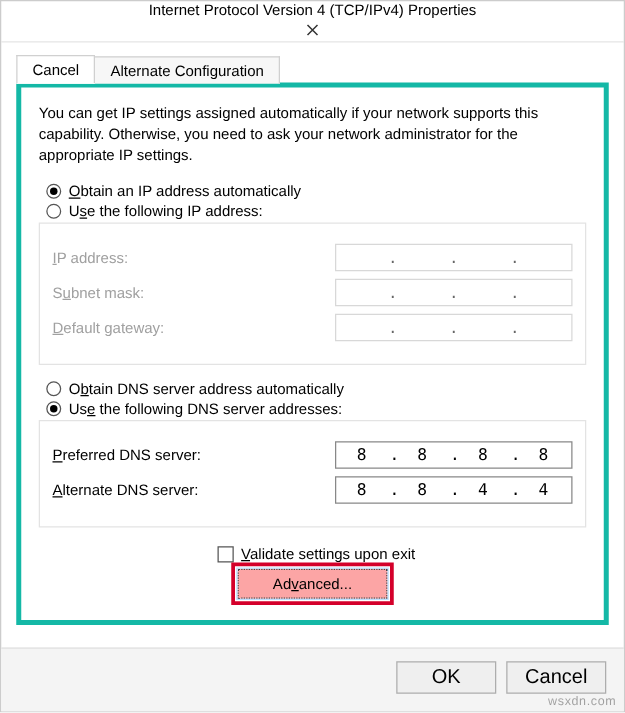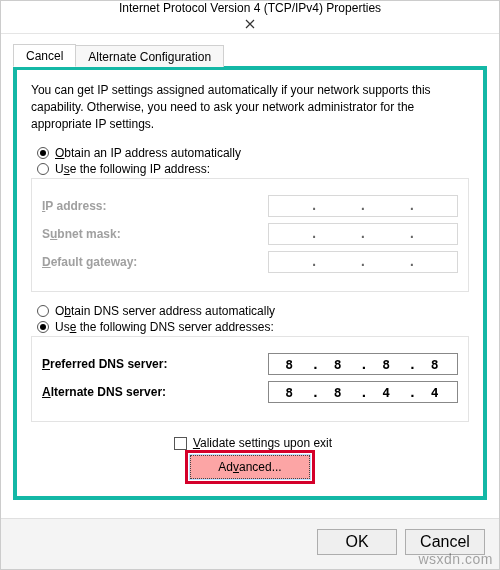--- a/index.html
+++ b/index.html
@@ -106,21 +106,20 @@
   }
   .mnemonic {
     text-decoration: underline;
   }
   
   .group {
     border: 1px solid #e3e3e3;
     padding: 10px 10px 12px 10px;
     margin: 2px 0 12px 0;
     position: relative;
-    font-weight: bold;
   }
   .group::before {
     content: "";
   }
   .group.disabled .field-label,
   .group.disabled .ip-input {
     color: #a0a0a0;
   }
   .group.disabled .ip-input {
     background: #fff;
@@ -218,21 +217,21 @@
     background: #efefef;
     display: flex;
     align-items: center;
     justify-content: center;
     font-size: 16px;
   }
   .watermark {
     position: absolute;
     bottom: 2px;
     right: 6px;
-    font-size: 14px;
+    font-size: 10px;
     color: rgba(0,0,0,0.35);
     letter-spacing: 0.5px;
     pointer-events: none;
   }
 </style>
 </head>
 <body>
 
 <div class="window">
 

